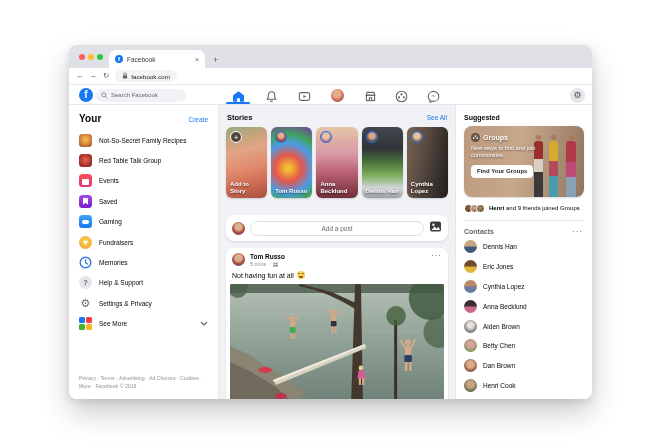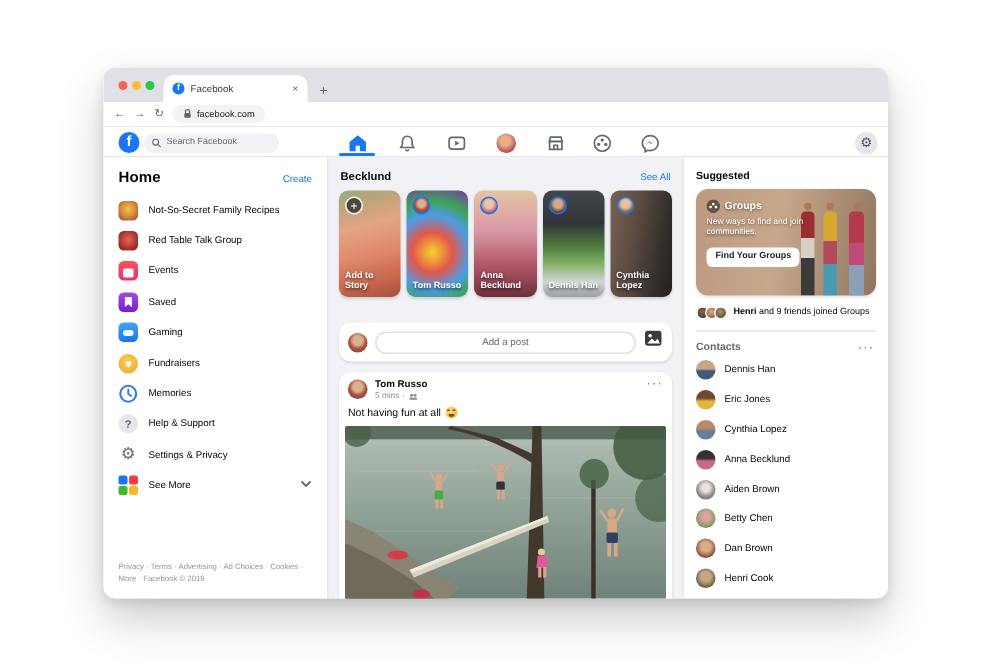--- a/index.html
+++ b/index.html
@@ -236,21 +236,21 @@
         </svg>
     </span>
     <span class="active-underline" style="left:157px"></span>
     <div class="gear-btn">⚙</div>
   </div>
 
   <div class="app-body">
 
     <div class="left-col">
       <div class="home-row">
-        <span class="home-title">Home</span>
+        <span class="home-title">Your</span>
         <span class="create-link">Create</span>
       </div>
       <div class="menu">
         <div class="menu-item">
           <span class="sq-ic ic-recipes"></span>
           <span class="mi-label">Not-So-Secret Family Recipes</span>
         </div>
         <div class="menu-item">
           <span class="sq-ic ic-redtable"></span>
           <span class="mi-label">Red Table Talk Group</span>
@@ -301,21 +301,21 @@
                 <path d="M1 1l3 3 3-3"></path>
               </svg>
           </span>
         </div>
       </div>
       <div class="legal">Privacy · Terms · Advertising · Ad Choices · Cookies · More · Facebook © 2019</div>
     </div>
 
     <div class="center-col">
       <div class="stories-head">
-        <span class="stories-title">Becklund</span>
+        <span class="stories-title">Stories</span>
         <span class="see-all">See All</span>
       </div>
       <div class="stories">
         <div class="story st-add">
           <span class="story-plus">+</span>
           <span class="story-name">Add to Story</span>
         </div>
         <div class="story st-tom">
           <span class="story-avatar av-tom"></span>
           <span class="story-name">Tom Russo</span>

